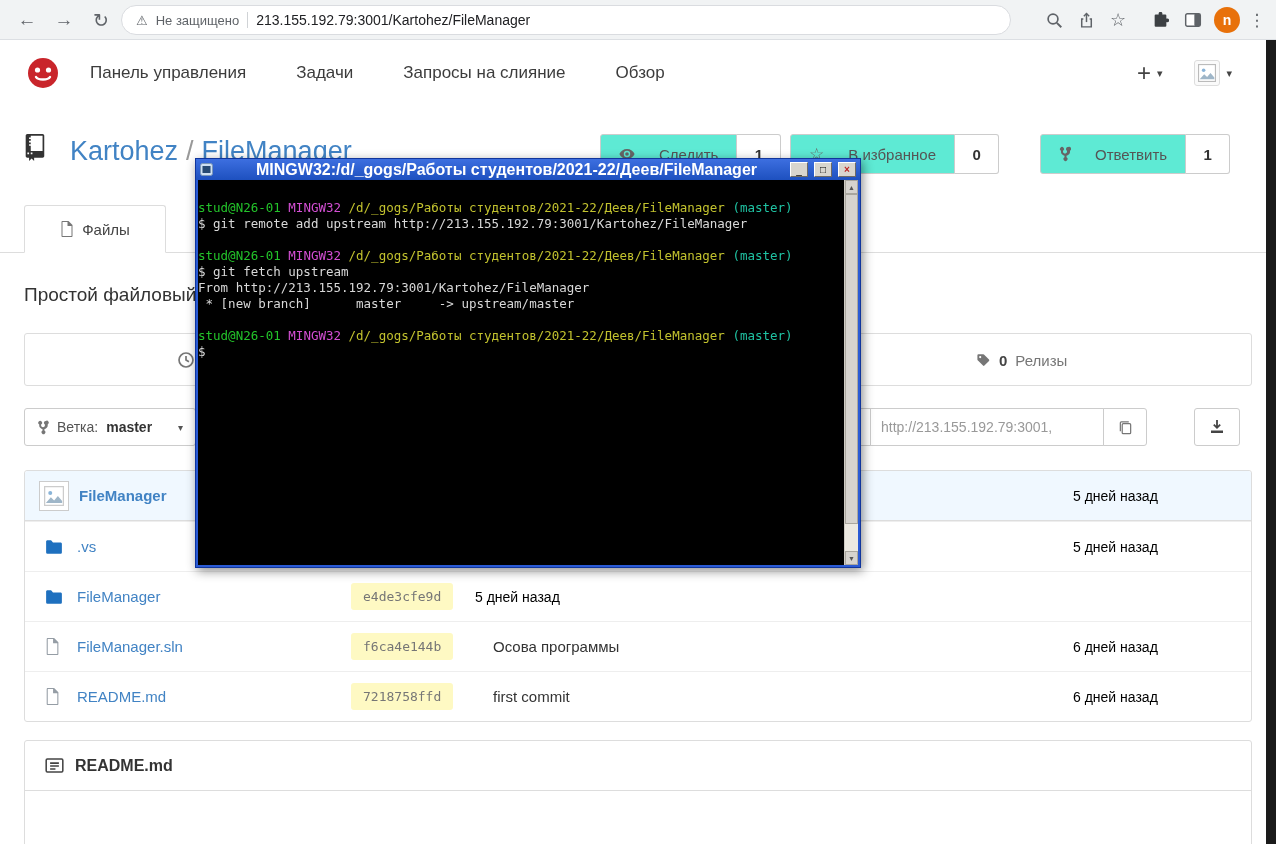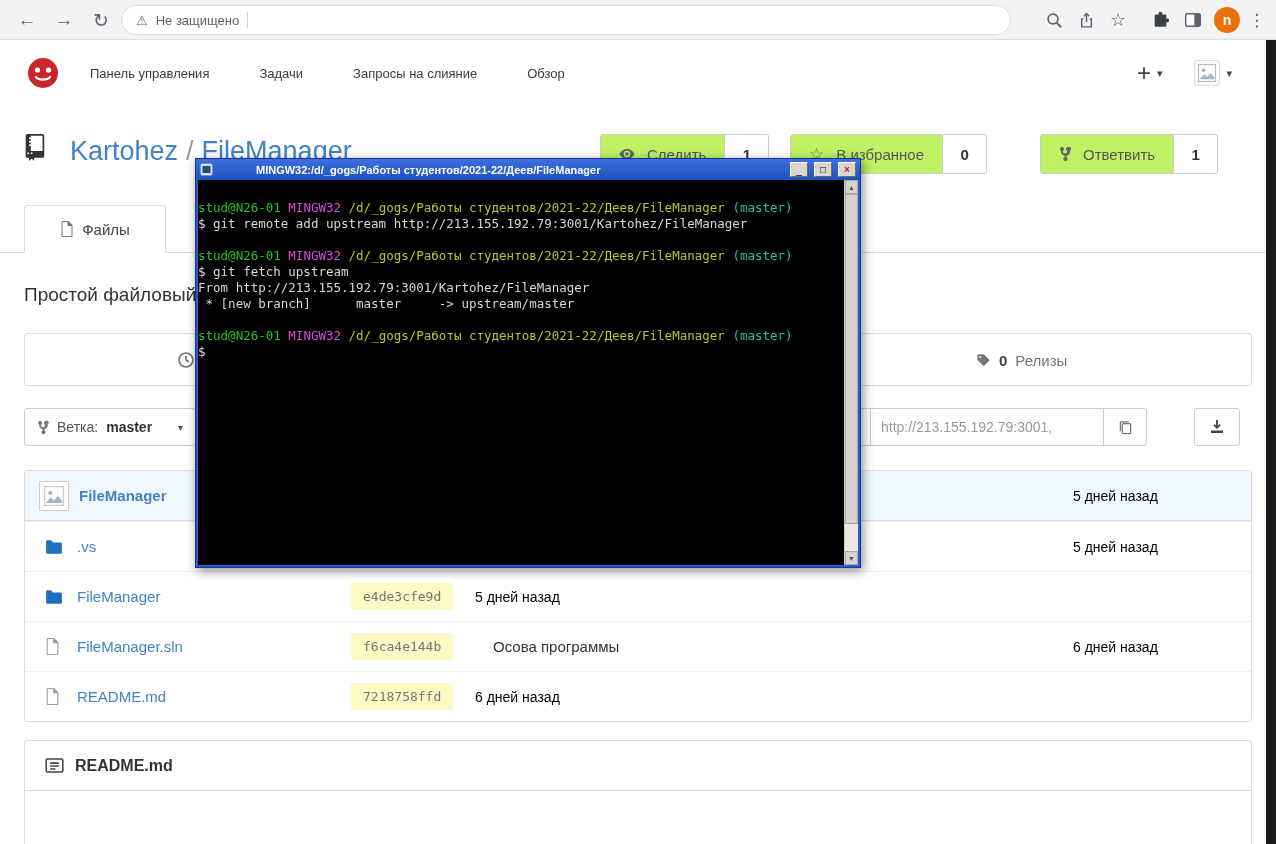--- a/index.html
+++ b/index.html
@@ -17,34 +17,34 @@
   .addr .url { color:#202124; font-size:14px; white-space:nowrap; }
   .chrome-right { position:absolute; right:6px; top:0; height:40px; display:flex; align-items:center; }
   .ci { width:32px; height:40px; display:flex; align-items:center; justify-content:center; cursor:pointer; }
   .avatar-chip { width:26px; height:26px; border-radius:50%; background:#e8710a; color:#fff; font-size:14px; display:flex; align-items:center; justify-content:center; font-weight:bold; }
   .kebab { color:#5f6368; font-size:17px; }
 
   
   .gnav { position:absolute; top:40px; left:0; width:1276px; height:66px; background:#fff; }
   .gogs-logo { position:absolute; left:26px; top:16px; width:34px; height:34px; }
   .gnav-menu { position:absolute; left:90px; top:0; height:66px; display:flex; align-items:center; gap:50px; }
-  .gnav-item { color:#3c3c3c; font-size:13px; cursor:pointer; white-space:nowrap; }
+  .gnav-item { color:#3c3c3c; font-size:17px; cursor:pointer; white-space:nowrap; }
   .gnav-right { position:absolute; right:44px; top:0; height:66px; display:flex; align-items:center; gap:6px; }
   .plus { color:#444; font-size:24px; cursor:pointer; }
   .caret { color:#444; font-size:11px; cursor:pointer; }
   .gnav-avatar { width:26px; height:26px; border:1px solid #ddd; border-radius:3px; background:#fafafa; margin-left:26px; display:flex; align-items:center; justify-content:center; cursor:pointer; }
 
   
   .repo-ico { position:absolute; left:24px; top:132px; }
   .repo-title { position:absolute; left:70px; top:136px; font-size:27px; white-space:nowrap; }
   .repo-title a { color:#4183c4; text-decoration:none; cursor:pointer; }
   .repo-title .slash { color:#999; padding:0 8px; }
   .repo-title .u { text-decoration:underline; }
   .btn-group { position:absolute; top:134px; display:flex; height:40px; z-index:1; }
-  .gbtn { display:flex; align-items:center; gap:12px; padding:0 18px; background:#bef264; border:1px solid #ccc; color:#555; font-size:15px; border-radius:3px 0 0 3px; cursor:pointer; white-space:nowrap; }
+  .gbtn { display:flex; align-items:center; gap:24px; padding:0 18px; background:#5eead4; border:1px solid #ccc; color:#555; font-size:15px; border-radius:3px 0 0 3px; cursor:pointer; white-space:nowrap; }
   .gcount { display:flex; align-items:center; justify-content:center; min-width:44px; padding:0 13px; background:#fff; border:1px solid #ccc; border-left:none; color:#333; font-size:15px; font-weight:bold; border-radius:0 3px 3px 0; cursor:pointer; }
   .star-glyph { font-size:17px; color:#666; }
 
   
   .tabs-line { position:absolute; top:252px; left:0; width:1268px; height:1px; background:#ddd; z-index:1; }
   .tab-active { position:absolute; left:24px; top:205px; width:142px; height:48px; background:#fff; border:1px solid #ddd; border-bottom:1px solid #fff; border-radius:3px 3px 0 0; display:flex; align-items:center; justify-content:center; gap:9px; z-index:2; cursor:pointer; }
   .tab-active span { color:#444; font-size:15px; }
 
   
   .repo-desc { position:absolute; left:24px; top:284px; font-size:19px; color:#333; }
@@ -89,21 +89,21 @@
   .readme { position:absolute; left:24px; top:740px; width:1228px; height:120px; border:1px solid #ddd; border-radius:3px; background:#fff; }
   .readme-head { height:50px; border-bottom:1px solid #ddd; display:flex; align-items:center; gap:11px; padding-left:20px; }
   .readme-head b { color:#333; font-size:16px; }
 
   
   .edge { position:absolute; left:1266px; top:40px; width:10px; height:804px; background:#1b1b1b; z-index:6; }
 
   
   .term { position:absolute; left:195px; top:158px; width:666px; height:410px; border:1px solid #10359c; box-shadow:2px 3px 10px rgba(0,0,0,.45); z-index:40; background:#2a5ad4; }
   .term-bar { height:21px; background:linear-gradient(180deg,#3d6fe0,#1d50bf); display:flex; align-items:center; padding:0 4px; gap:6px; }
-  .term-bar .ttl { flex:1; color:#fff; font-weight:bold; font-size:11px; white-space:nowrap; overflow:hidden;padding-left:37px; }
+  .term-bar .ttl { flex:1; color:#fff; font-weight:bold; font-size:16px; white-space:nowrap; overflow:hidden;padding-left:37px; }
   .tbtn { width:18px; height:15px; background:#d8d5ce; border:1px solid; border-color:#ffffff #6d6a65 #6d6a65 #ffffff; font-size:10px; text-align:center; color:#000; cursor:pointer; display:flex; align-items:flex-end; justify-content:center; line-height:11px; }
   .tbtn.max { align-items:center; }
   .tbtn.close { align-items:center; color:#b22; font-weight:bold; }
   .term-body { position:absolute; top:21px; left:0; right:0; bottom:0; background:#000; border:2px solid #2a5ad4; border-top:none; padding:20px 24px 0 0; font-family:"DejaVu Sans Mono", monospace; font-size:12.5px; line-height:16px; color:#c7c7c7; overflow:hidden; }
   .tline { white-space:pre; }
   .tg { color:#23c32a; } .tm { color:#d44fd4; } .ty { color:#c2c22e; } .tc { color:#1fc3a3; } .tw { color:#d8d8d8; }
   .term-scroll { position:absolute; top:21px; right:2px; bottom:2px; width:14px; background:#ece9e1; border-left:1px solid #cfccc4; z-index:2; }
   .sarrow { position:absolute; left:0; width:13px; height:14px; background:#d6d3ce; border:1px solid #a9a69e; font-size:7px; color:#555; display:flex; align-items:center; justify-content:center; cursor:pointer; }
   .sarrow.up { top:0; } .sarrow.down { bottom:0; }
   .sthumb { position:absolute; left:0; top:14px; width:13px; height:330px; background:#d6d3ce; border:1px solid #a9a69e; cursor:grab; }
@@ -115,20 +115,21 @@
 
   <div class="chrome">
     <div class="nav-circ" style="left:10px">←</div>
     <div class="nav-circ" style="left:47px">→</div>
     <div class="nav-circ" style="left:84px">↻</div>
 
     <div class="addr">
       <span class="warn">⚠</span>
       <span class="sec">Не защищено</span>
       <span class="sep"></span>
+      <span class="url">213.155.192.79:3001/Kartohez/FileManager</span>
     </div>
 
     <div class="chrome-right">
       <div class="ci">
         <svg width="17" height="17" viewBox="0 0 16 16">
             <circle cx="6.6" cy="6.6" r="4.6" fill="none" stroke="#5f6368" stroke-width="1.6"></circle>
             <path d="M10.2 10.2L14.4 14.4" stroke="#5f6368" stroke-width="1.8"></path>
           </svg>
       </div>
       <div class="ci">
@@ -335,20 +336,21 @@
     <div class="frow">
       <span class="fico">
         <svg width="14" height="17" viewBox="0 0 12 16" fill="#959da5">
             <path d="M8 0H2C1.45 0 1 .45 1 1v14c0 .55.45 1 1 1h9c.55 0 1-.45 1-1V4L8 0zM11 15H2V1h5v4h4v10z"></path>
           </svg>
       </span>
       <a class="fname">README.md</a>
       <span class="fhashcell">
           <span class="fhash">7218758ffd</span>
         </span>
+      <span class="fmsg">first commit</span>
       <span class="ftime">6 дней назад</span>
     </div>
   </div>
 
   <div class="readme">
     <div class="readme-head">
       <svg width="19" height="19" viewBox="0 0 16 16" fill="none" stroke="#444" stroke-width="1.3">
           <rect x="1" y="2.5" width="14" height="11" rx="1"></rect>
           <path d="M4.3 6h7.4M4.3 8.5h7.4M4.3 11h4.5"></path>
         </svg>

